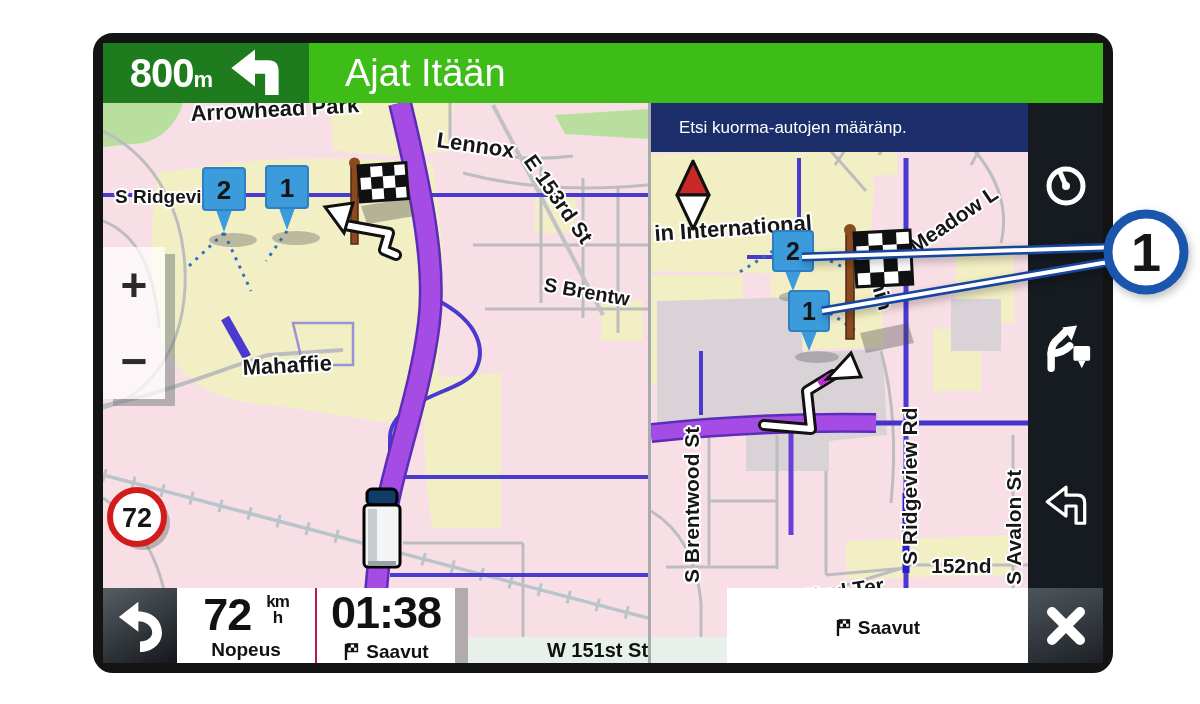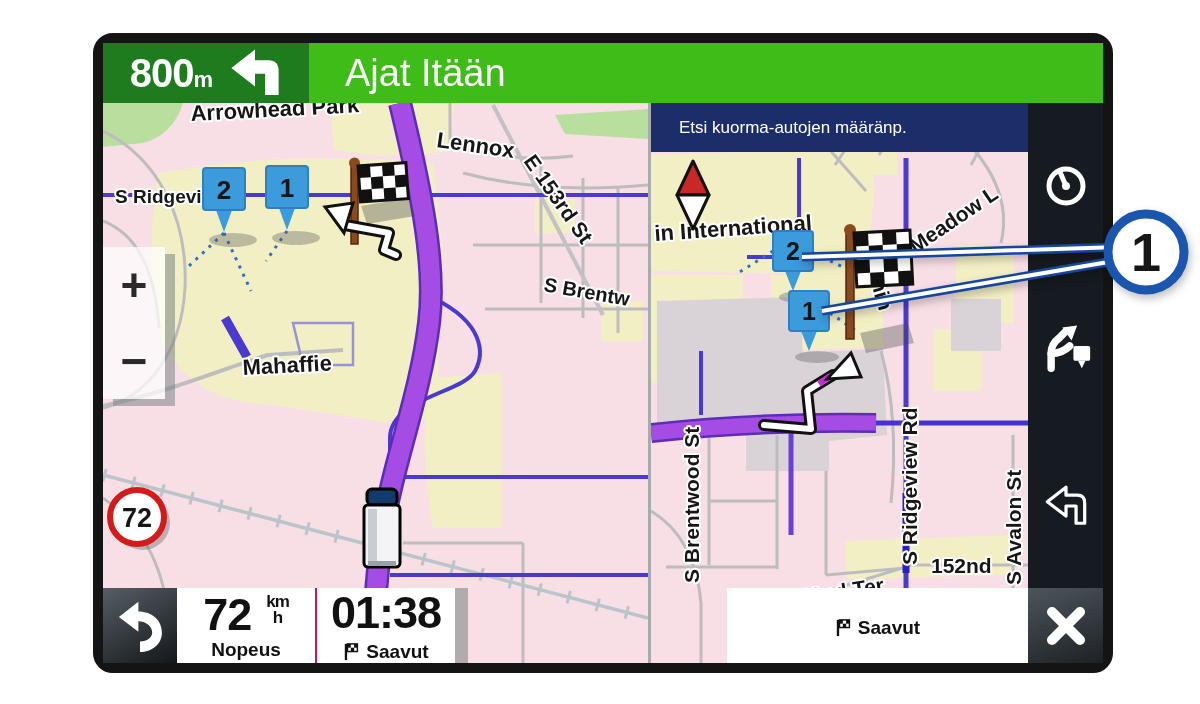--- a/index.html
+++ b/index.html
@@ -327,20 +327,23 @@
                     <rect x="12.3" y="2" width="3.7" height="4.2" fill="#111"></rect>
                     <rect x="8.7" y="6.2" width="3.7" height="4.3" fill="#111"></rect>
                   </svg>
               </span>
               <span>Saavut</span>
             </div>
           </div>
         </div>
         <div class="panel-shadow"></div>
 
+        <div class="street-bar">
+          <span>W 151st St</span>
+        </div>
 
         <div class="stats stats-right">
           <div class="cell">
             <div class="lab">
               <span>
                 <svg width="18" height="20" viewBox="0 0 20 22">
                     <rect x="2" y="2" width="2.6" height="18" fill="#111"></rect>
                     <rect x="5" y="2" width="11" height="8.5" fill="#fff" stroke="#111" stroke-width="1.6"></rect>
                     <rect x="5" y="2" width="3.7" height="4.2" fill="#111"></rect>
                     <rect x="12.3" y="2" width="3.7" height="4.2" fill="#111"></rect>

